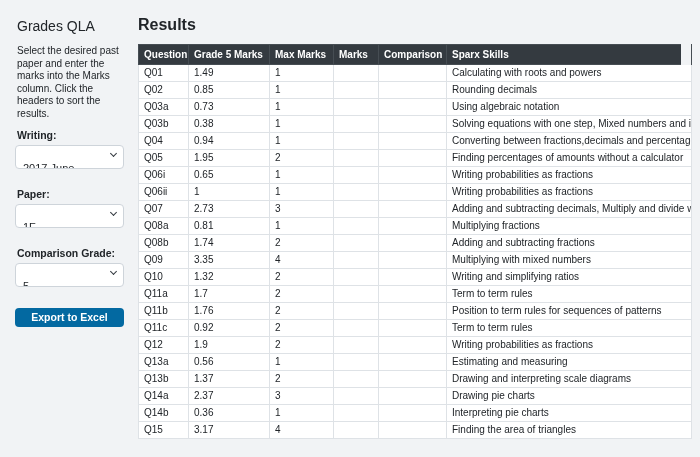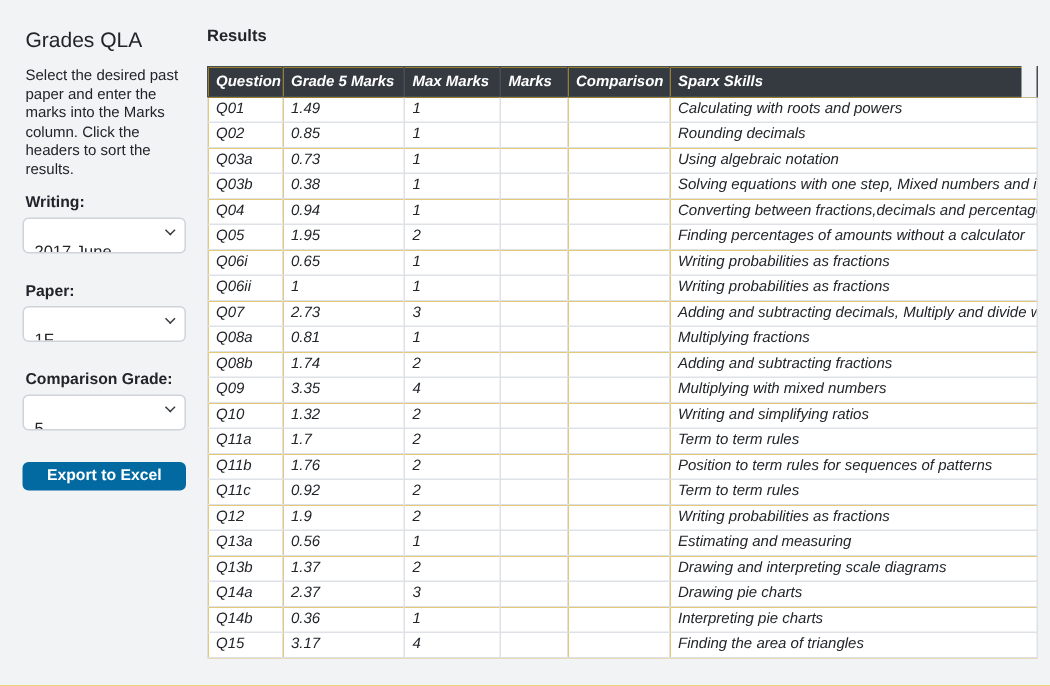--- a/index.html
+++ b/index.html
@@ -80,33 +80,32 @@
   }
 
   
   .main {
     flex: 1;
     padding: 16px 0 0 1px;
     min-width: 0;
     overflow: hidden;
   }
   .main h2 {
-    font-size: 11px;
+    font-size: 16px;
     line-height: 17px;
     font-weight: bold;
     margin: 0 0 11px 0;
     color: #212529;
   }
   .table-wrap { position: relative; width: 553px; }
   table.results {
     border-collapse: collapse;
     table-layout: fixed;
     width: 553px;
-    background: #eab308;
-    font-style: italic;
+    background: #7dd3fc;
   }
   table.results th {
     background: #343a40;
     color: #fff;
     font-size: 10px;
     line-height: 11px;
     font-weight: bold;
     text-align: left;
     padding: 4px 5px;
     border: 1px solid #464d53;

